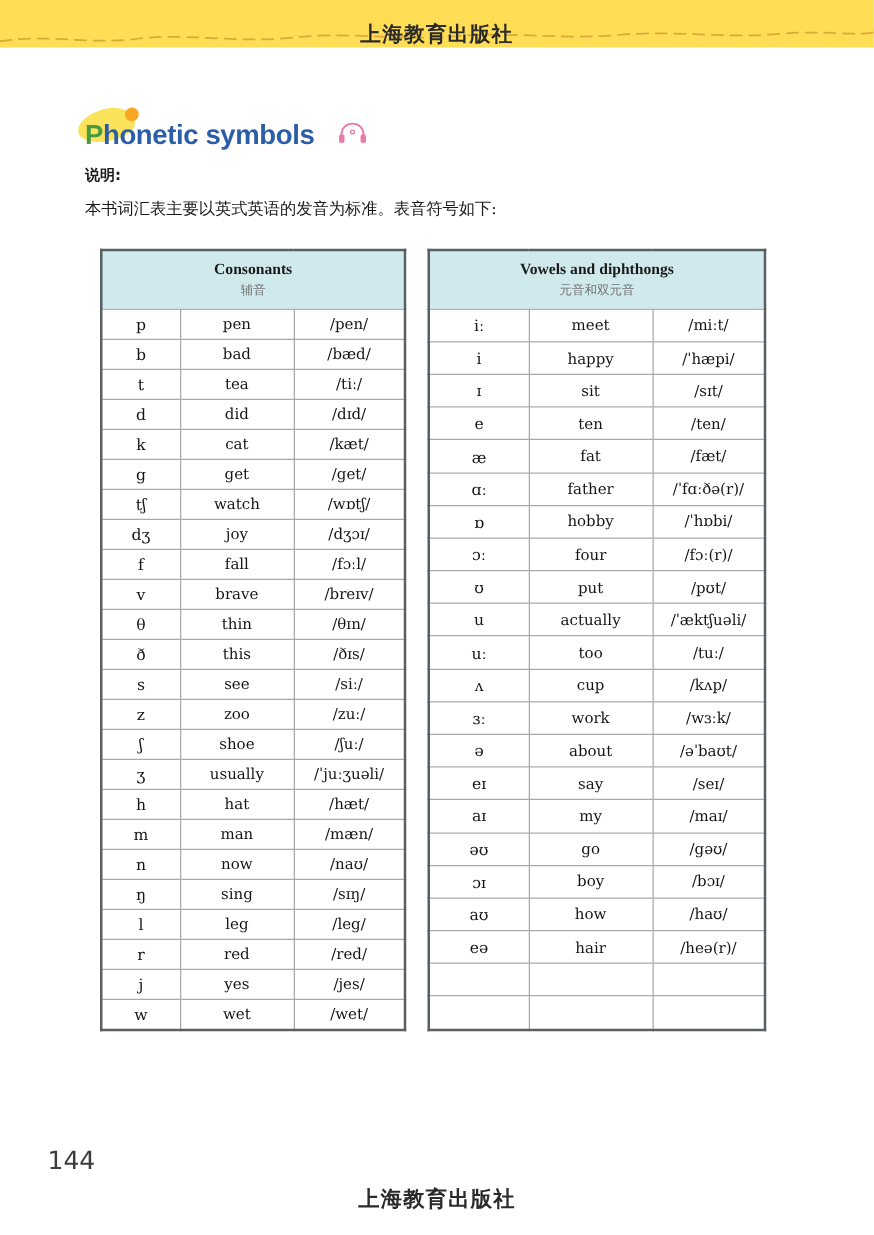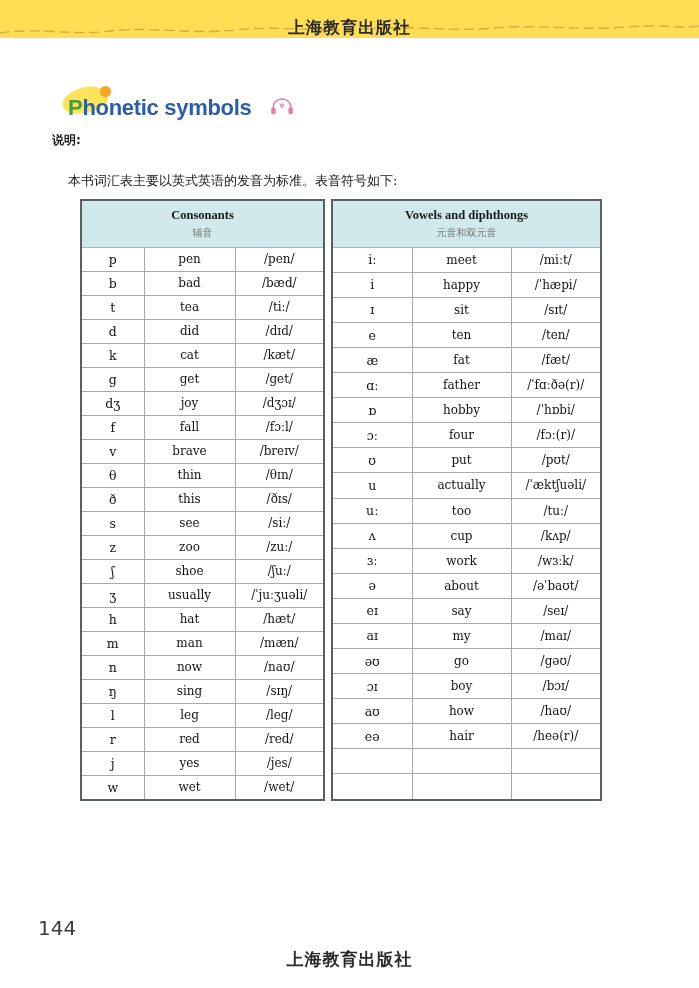--- a/index.html
+++ b/index.html
@@ -77,42 +77,42 @@
   .heading-text .cap { color: #4a9b3f; }
   .heading-text .rest { color: #2b5ea8; }
   .headphones {
     position: absolute;
     left: 208px; top: 11px;
   }
 
   
   .note-label {
     position: absolute;
-    left: 52px; top: 132px;
+    left: 68px; top: 132px;
     font-family: "DejaVu Sans", sans-serif;
     font-size: 12px;
     font-weight: bold;
     color: #1a1a1a;
   }
   .note-body {
     position: absolute;
-    left: 68px; top: 172px;
+    left: 68px; top: 158px;
     font-family: "DejaVu Serif", serif;
     font-size: 13px;
     color: #1a1a1a;
     white-space: nowrap;
   }
 
   
   .tables {
     position: absolute;
     left: 80px; top: 199px;
     width: 422px;
     display: flex;
-    gap: 6px;
+    gap: 17px;
   }
   table.ipa {
     border-collapse: collapse;
     table-layout: fixed;
     border: 2px solid #5a5f63;
   }
   table.ipa.consonants { width: 247px; }
   table.ipa.vowels { width: 273px; }
 
   table.ipa th.grp {
@@ -245,20 +245,25 @@
           <td class="sym">k</td>
           <td class="word">cat</td>
           <td class="tr">/kæt/</td>
         </tr>
         <tr>
           <td class="sym">g</td>
           <td class="word">get</td>
           <td class="tr">/get/</td>
         </tr>
         <tr>
+          <td class="sym">tʃ</td>
+          <td class="word">watch</td>
+          <td class="tr">/wɒtʃ/</td>
+        </tr>
+        <tr>
           <td class="sym">dʒ</td>
           <td class="word">joy</td>
           <td class="tr">/dʒɔɪ/</td>
         </tr>
         <tr>
           <td class="sym">f</td>
           <td class="word">fall</td>
           <td class="tr">/fɔːl/</td>
         </tr>
         <tr>

